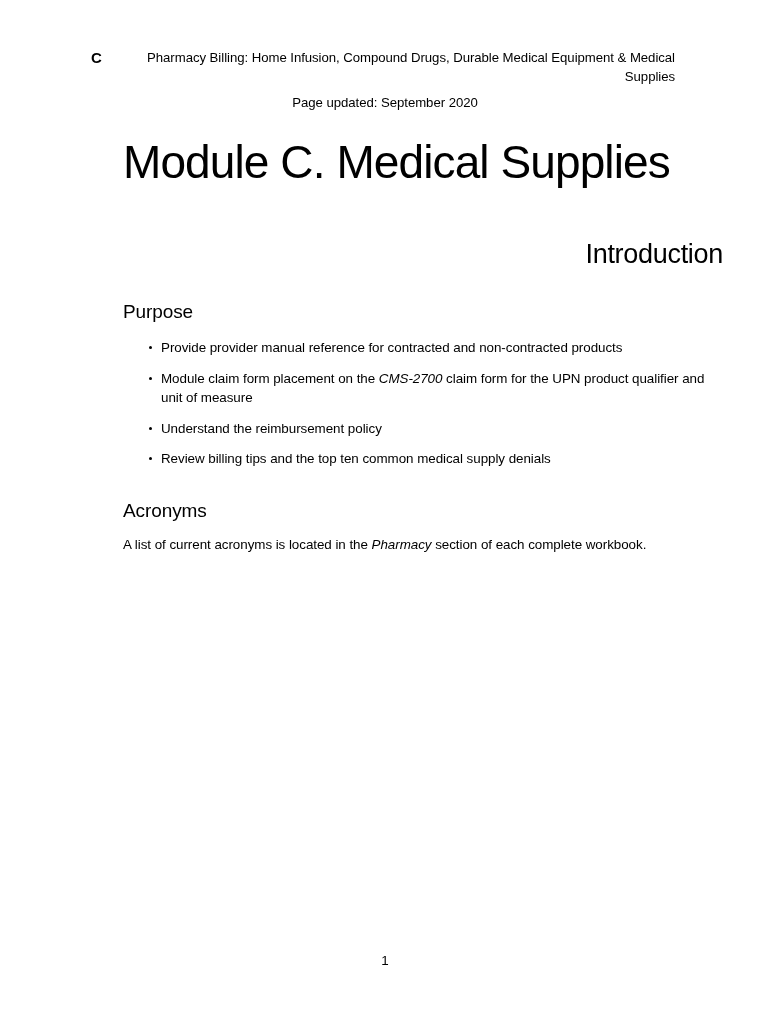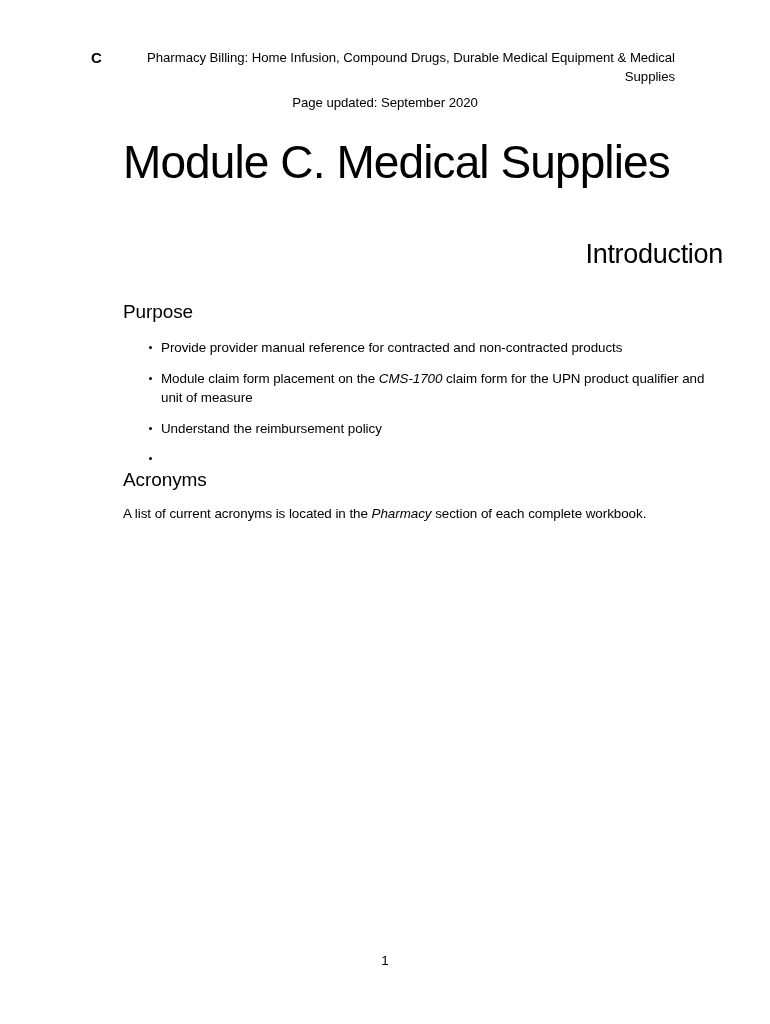--- a/index.html
+++ b/index.html
@@ -171,27 +171,27 @@
 
     <h3 class="sub-heading">Purpose</h3>
 
 
 
     <ul class="objectives">
       <li>
         <span class="bullet-dot"></span><span>Provide provider manual reference for contracted and non-contracted products</span><em></em><span></span>
       </li>
       <li>
-        <span class="bullet-dot"></span><span>Module claim form placement on the </span><em>CMS-1700</em><span> claim form for the UPN product qualifier and unit of measure</span>
+        <span class="bullet-dot"></span><span>Module claim form placement on the </span><em>CMS-2700</em><span> claim form for the UPN product qualifier and unit of measure</span>
       </li>
       <li>
         <span class="bullet-dot"></span><span>Understand the reimbursement policy</span><em></em><span></span>
       </li>
       <li>
-        <span class="bullet-dot"></span><em></em><span></span>
+        <span class="bullet-dot"></span><span>Review billing tips and the top ten common medical supply denials</span><em></em><span></span>
       </li>
     </ul>
 
     <h3 class="sub-heading">Acronyms</h3>
 
     <p class="body-text"><span>A list of current acronyms is located in the </span><em>Pharmacy</em><span> section of each complete workbook.</span></p>
 
   </div>
 
   <div class="page-number">1</div>

